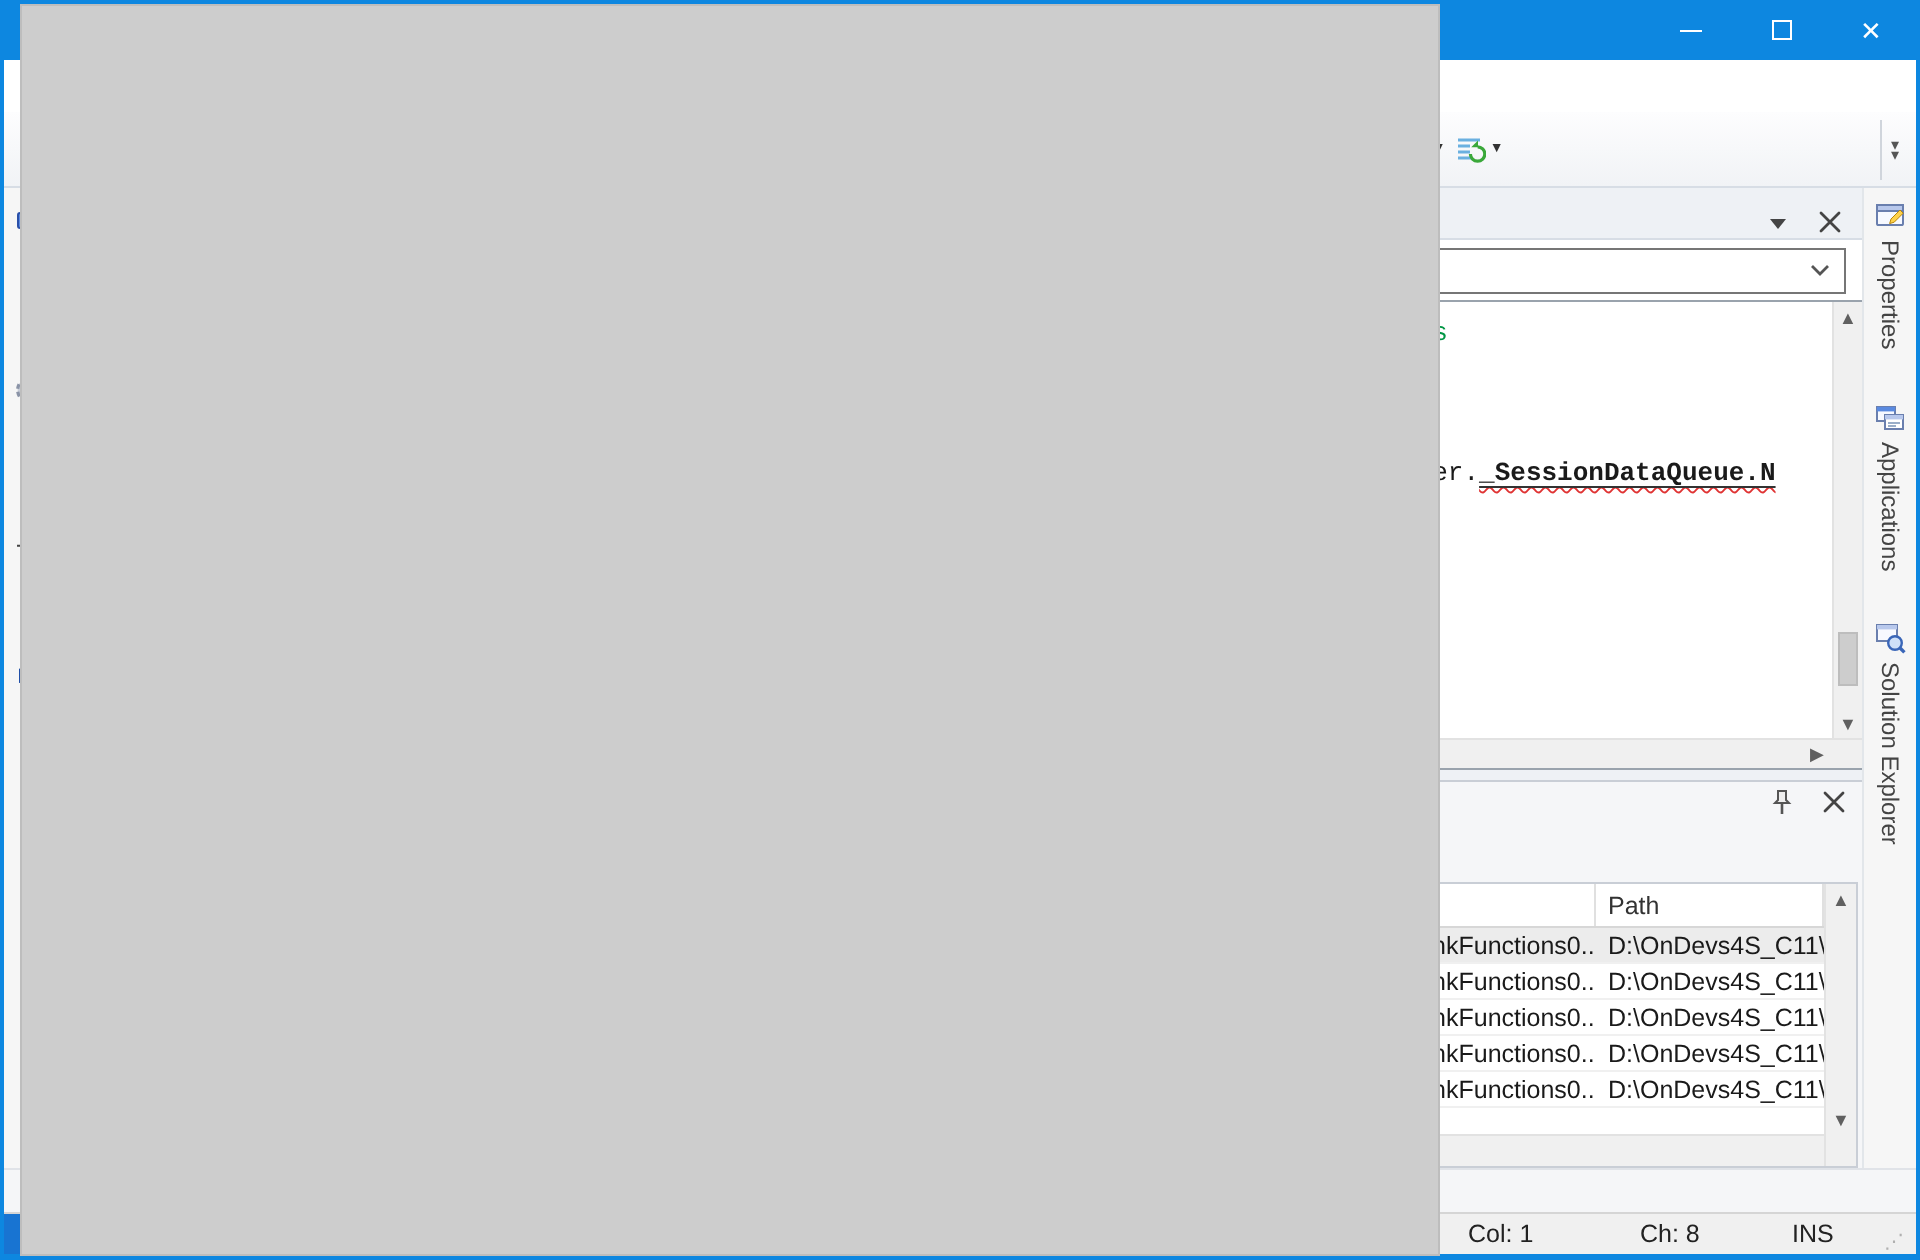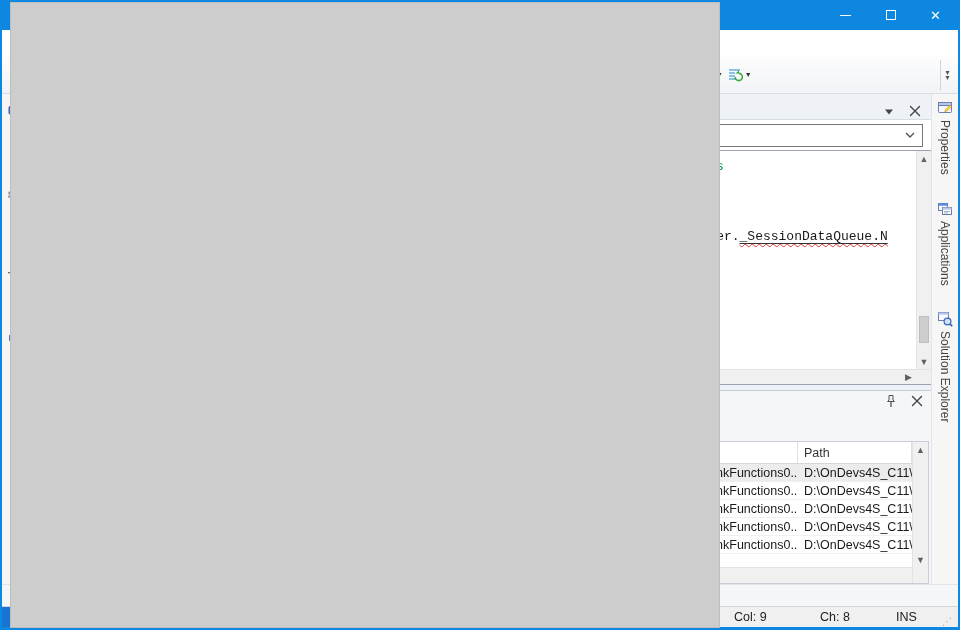--- a/index.html
+++ b/index.html
@@ -61,21 +61,21 @@
   .code-lines{margin-top:-11px;}
   .code-line{display:flex;height:17.5px;line-height:17.5px;font-family:"Liberation Mono",monospace;font-size:13px;white-space:pre;}
   .ln{flex:0 0 42px;text-align:right;padding-right:5px;color:#111;}
   .fold{flex:0 0 11px;border-left:1px dotted #9a9a9a;border-right:1px solid #8f8f8f;background:repeating-linear-gradient(to bottom,#d9d9d9 0 1px,transparent 1px 3px) left/1px 100% no-repeat;}
   .ct{padding-left:10px;}
   .tok-cm{color:var(--cm);}
   .tok-kw{color:var(--kw);font-weight:bold;}
   .tok-kwu{color:var(--kw);font-weight:bold;text-decoration:underline;}
   .tok-mag{color:var(--mag);}
   .tok-cyn{color:var(--cyn);font-weight:bold;}
-  .tok-err{text-decoration:underline wavy var(--errw);text-decoration-thickness:1px;text-underline-offset:3px;}
+  .tok-err{text-decoration:underline wavy var(--errw);text-decoration-thickness:1px;text-underline-offset:3px;font-weight:bold;}
   .tok-err-inner{text-decoration:underline solid #333;}
   
   .vscroll{flex:0 0 15px;background:#f0f0f0;border-left:1px solid #e2e2e2;display:flex;flex-direction:column;align-items:center;font-size:9px;color:#606060;}
   .vscroll .sarrow{height:15px;display:flex;align-items:center;justify-content:center;width:100%;}
   .vscroll .strack{flex:1;width:100%;position:relative;}
   .vthumb{position:absolute;left:2px;right:2px;background:#cdcdcd;border:1px solid #bdbdbd;}
   .hscroll{flex:0 0 15px;background:#f0f0f0;border-top:1px solid #e2e2e2;display:flex;align-items:center;font-size:9px;color:#606060;}
   .hscroll .sarrow{width:15px;text-align:center;}
   .hscroll .strack{flex:1;height:100%;position:relative;}
   .hthumb{position:absolute;top:2px;bottom:2px;background:#cdcdcd;border:1px solid #bdbdbd;}
@@ -774,19 +774,19 @@
             <path d="M10.3 10.3l4 4" stroke="#4a7bc8" stroke-width="1.8"></path>
           </svg>
         </span>
         <span>Search Results</span>
       </div>
     </div>
 
   <div class="statusbar">
     <span class="sb-msg">Error: Field not found: _SESSIONDATAQUEUE</span>
     <span class="sb-field sb-ln">Ln: 535</span>
-    <span class="sb-field sb-col">Col: 9</span>
+    <span class="sb-field sb-col">Col: 1</span>
     <span class="sb-field sb-ch">Ch: 8</span>
     <span class="sb-field sb-ins">INS</span>
     <span class="sb-grip">⋰</span>
   </div>
 
 </div>
 
 </body></html>

